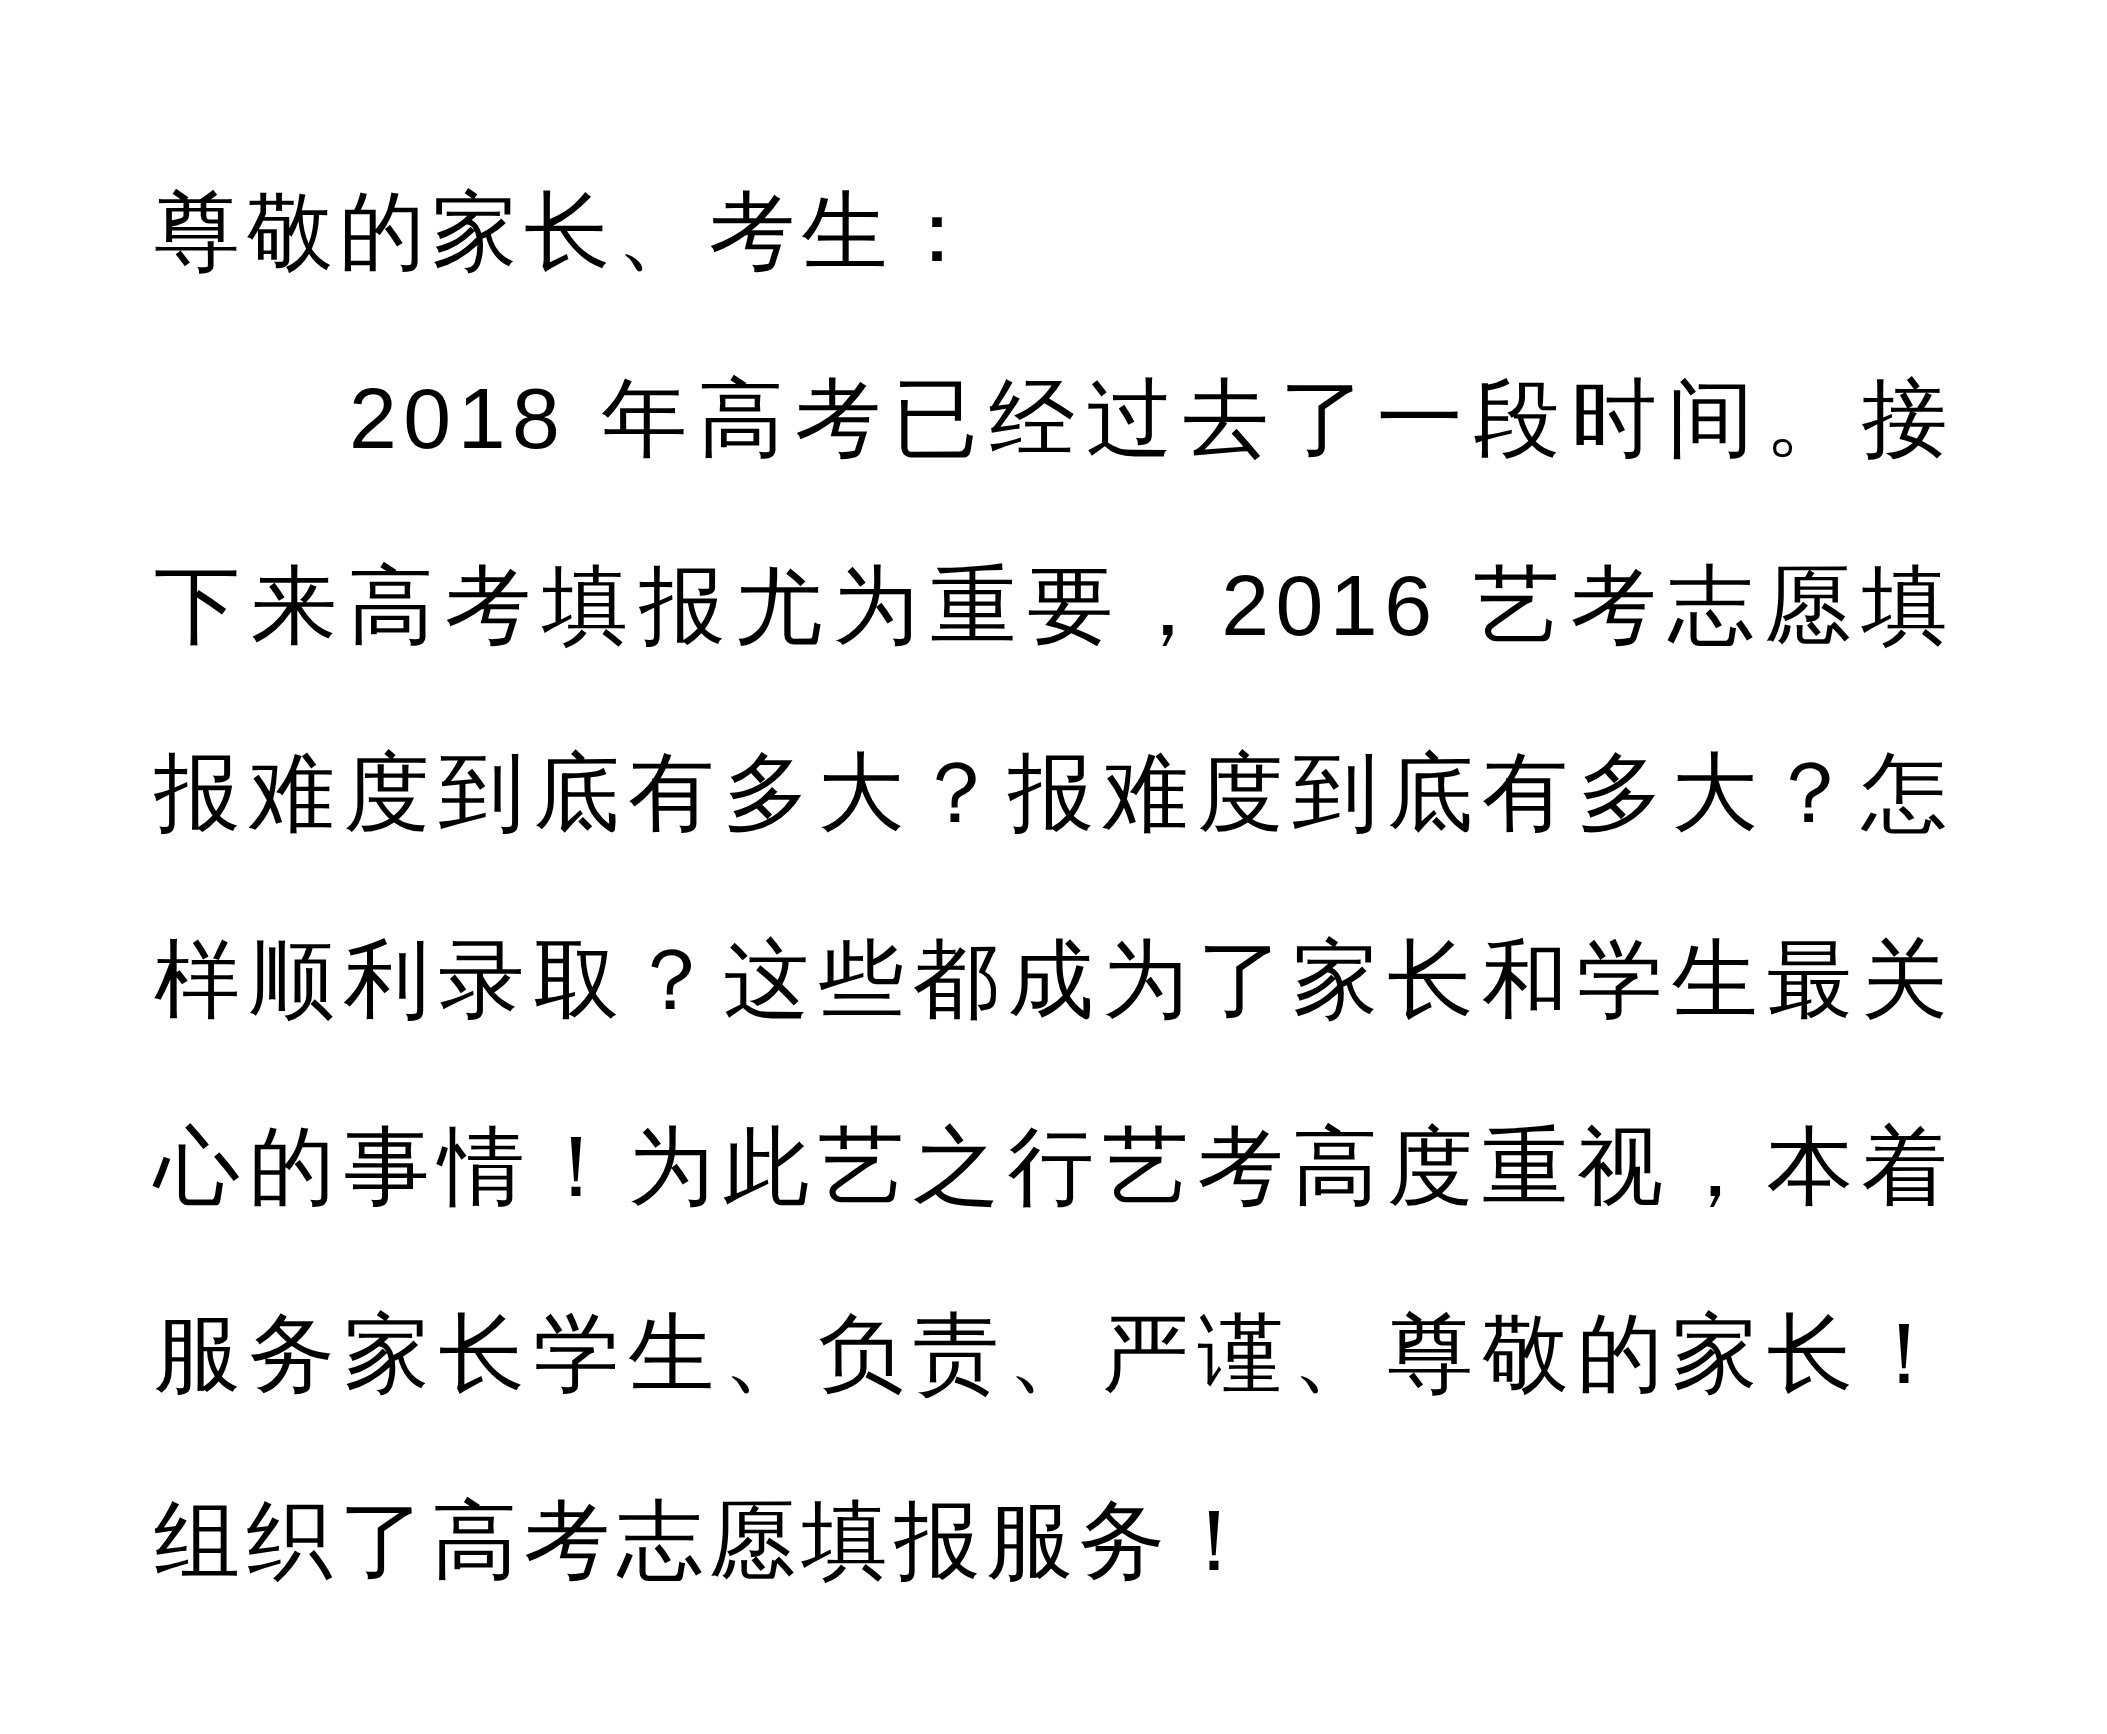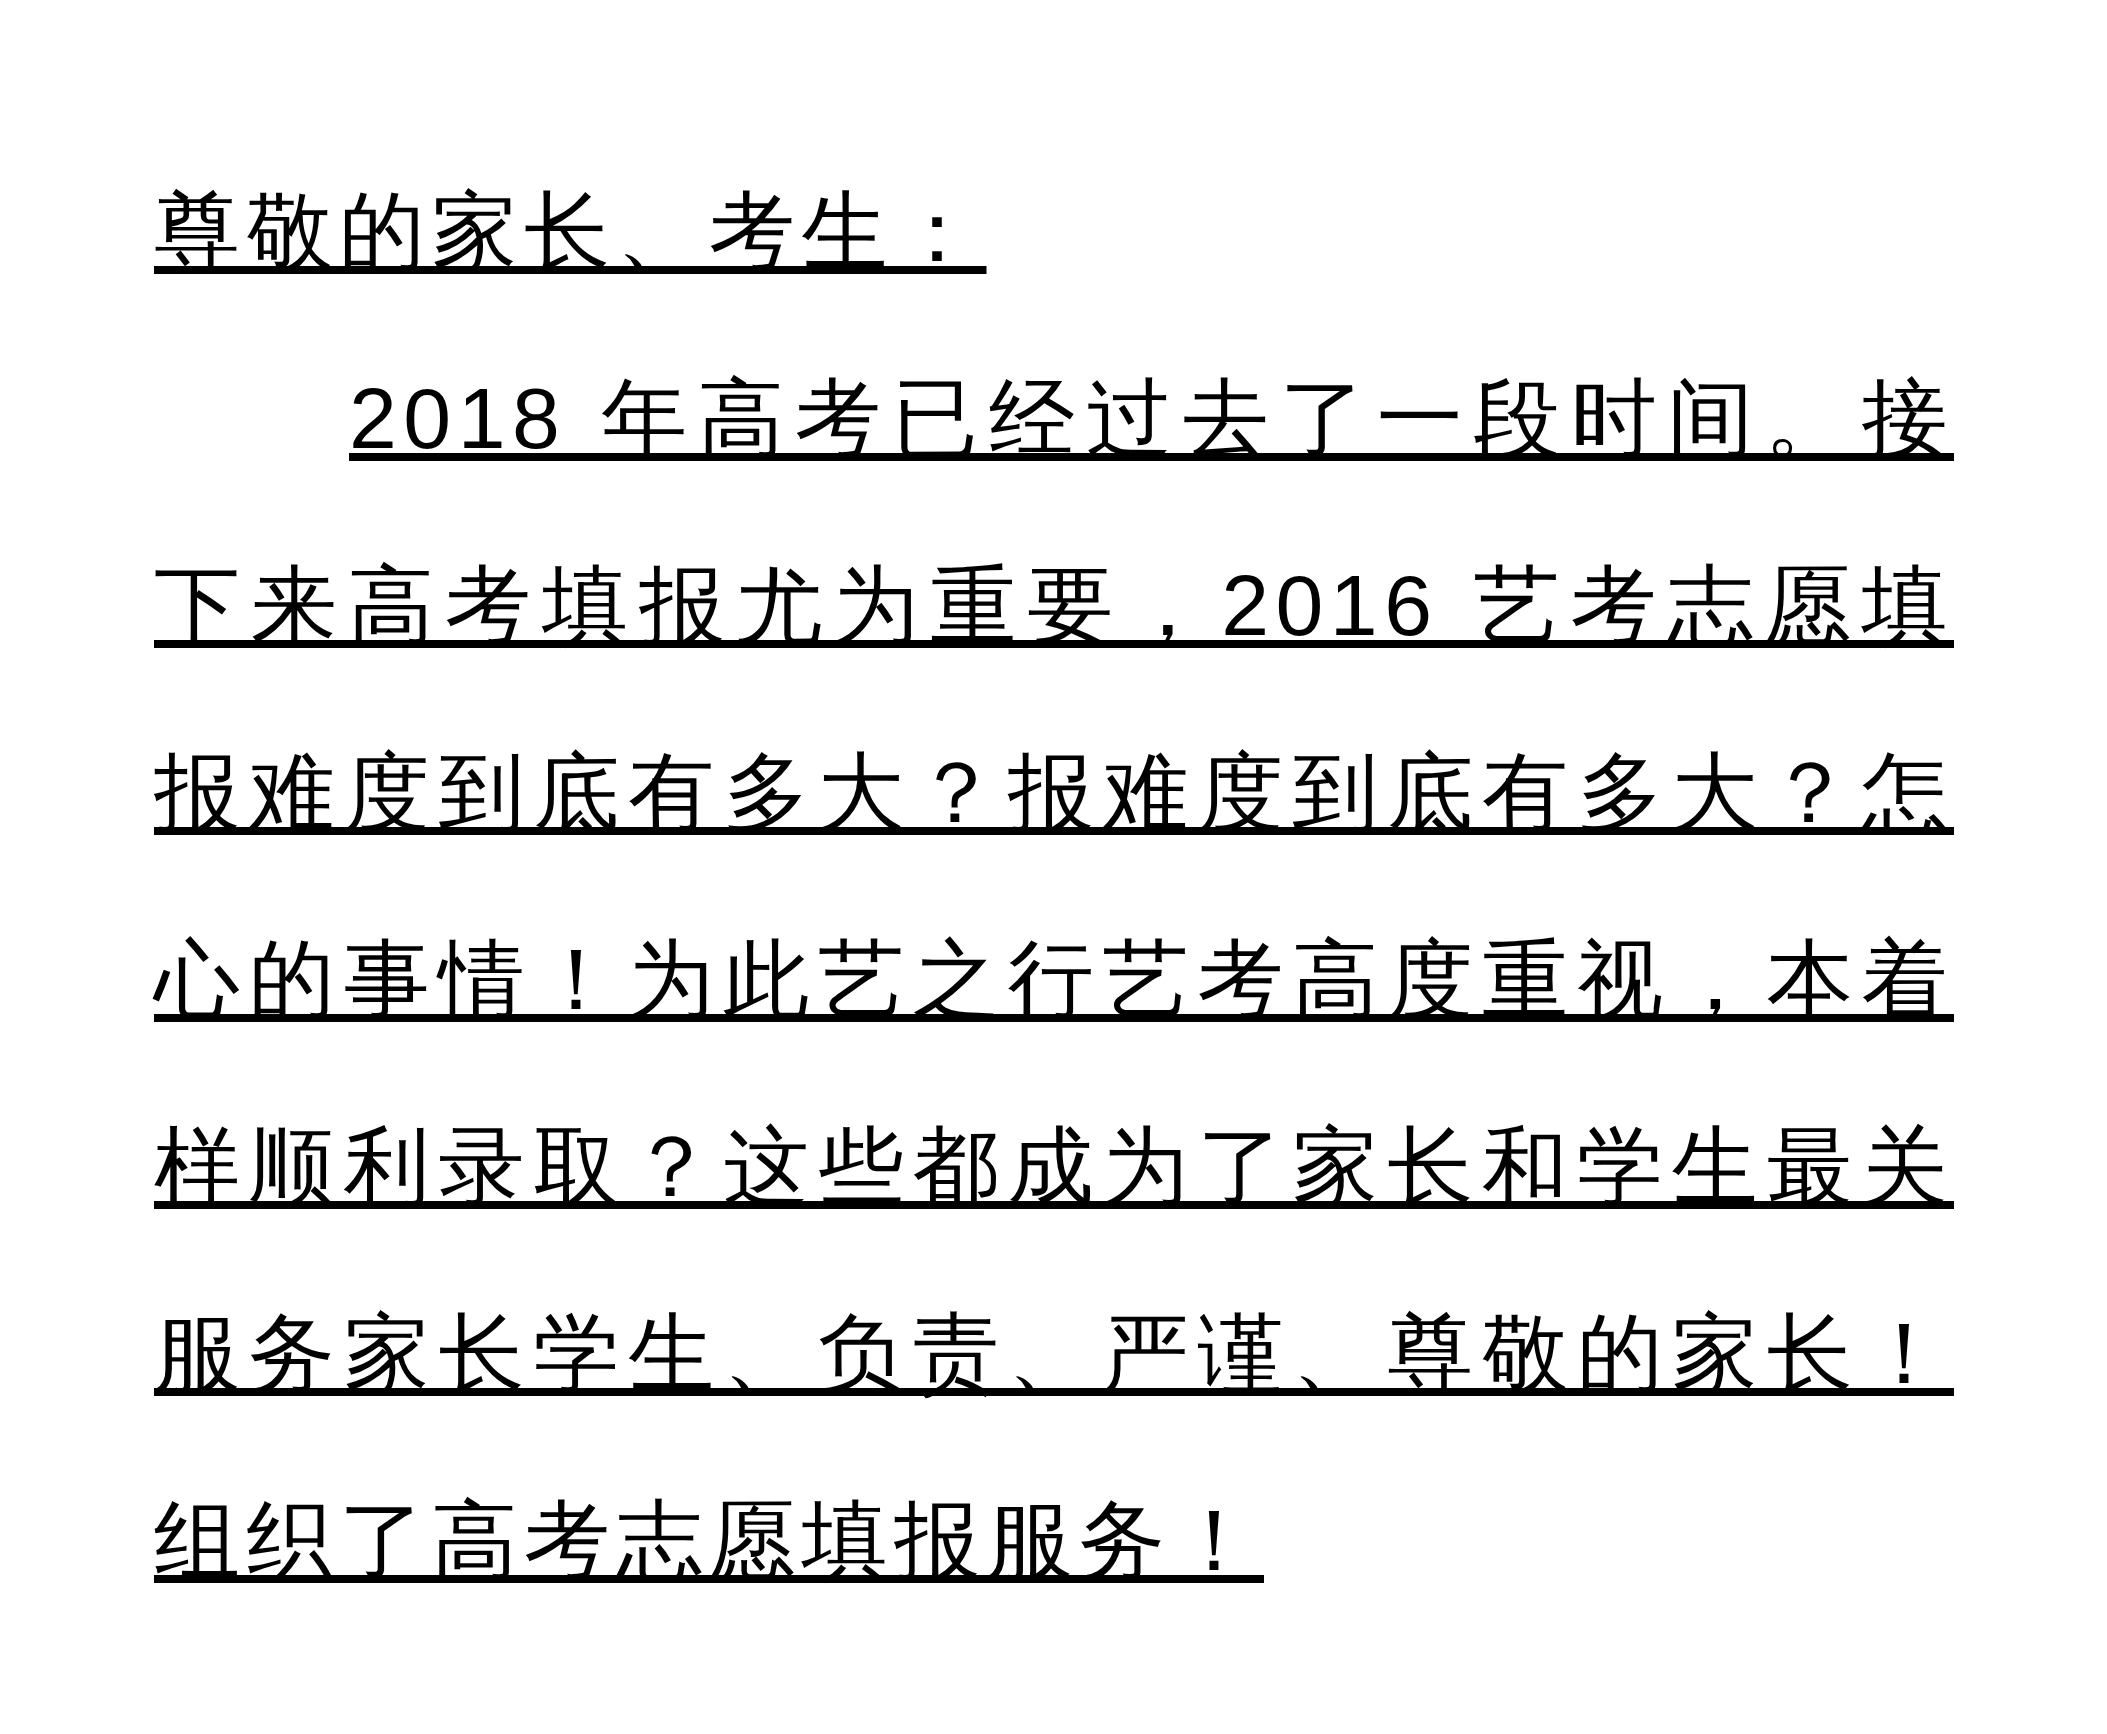--- a/index.html
+++ b/index.html
@@ -26,39 +26,38 @@
     font-weight: 300;
     font-size: 86px;
     color: #000000;
     letter-spacing: 6.5px;
   }
   .line {
     height: 187px;
     line-height: 187px;
     white-space: nowrap;
     text-align: left;
-    text-decoration: underline;
   }
   .line.justify {
     white-space: normal;
     text-align: justify;
     text-align-last: justify;
   }
   .line.indent {
     padding-left: 195px;
   }
 </style>
 </head>
 <body>
 
 <div class="page">
   <div class="text-block">
     <div class="line">尊敬的家长、考生：</div>
     <div class="line indent justify">2018 年高考已经过去了一段时间。接</div>
     <div class="line justify">下来高考填报尤为重要，2016 艺考志愿填</div>
     <div class="line justify">报难度到底有多大？报难度到底有多大？怎</div>
+    <div class="line justify">样顺利录取？这些都成为了家长和学生最关</div>
     <div class="line justify">心的事情！为此艺之行艺考高度重视，本着</div>
-    <div class="line justify">样顺利录取？这些都成为了家长和学生最关</div>
     <div class="line justify">服务家长学生、负责、严谨、尊敬的家长！</div>
     <div class="line">组织了高考志愿填报服务！</div>
   </div>
 </div>
 
 
 </body></html>

